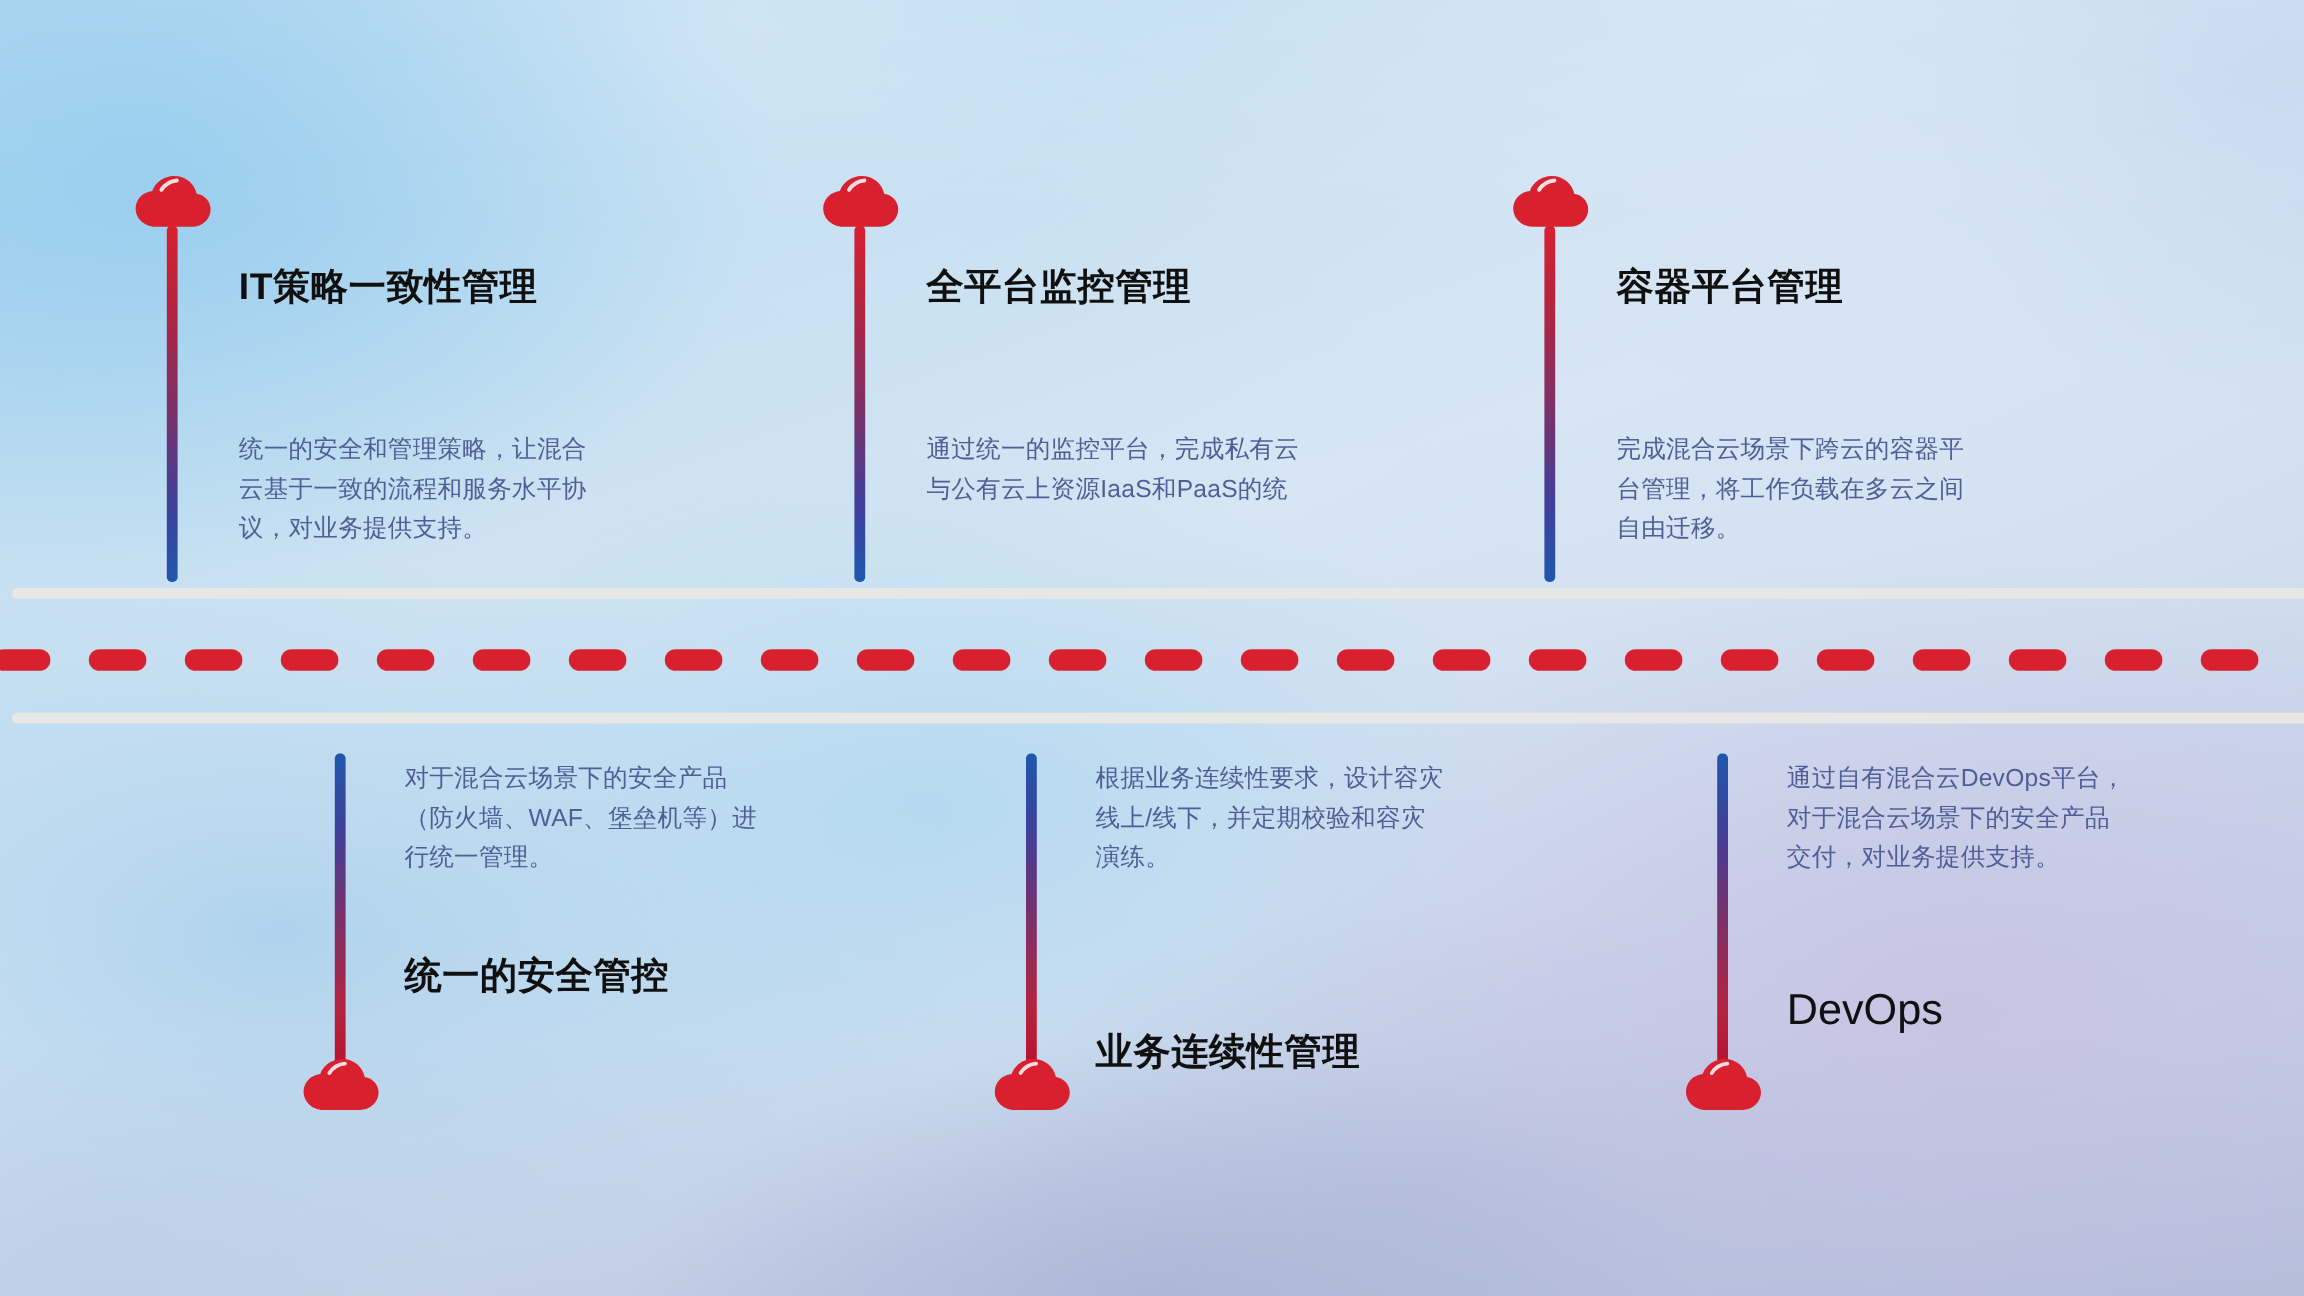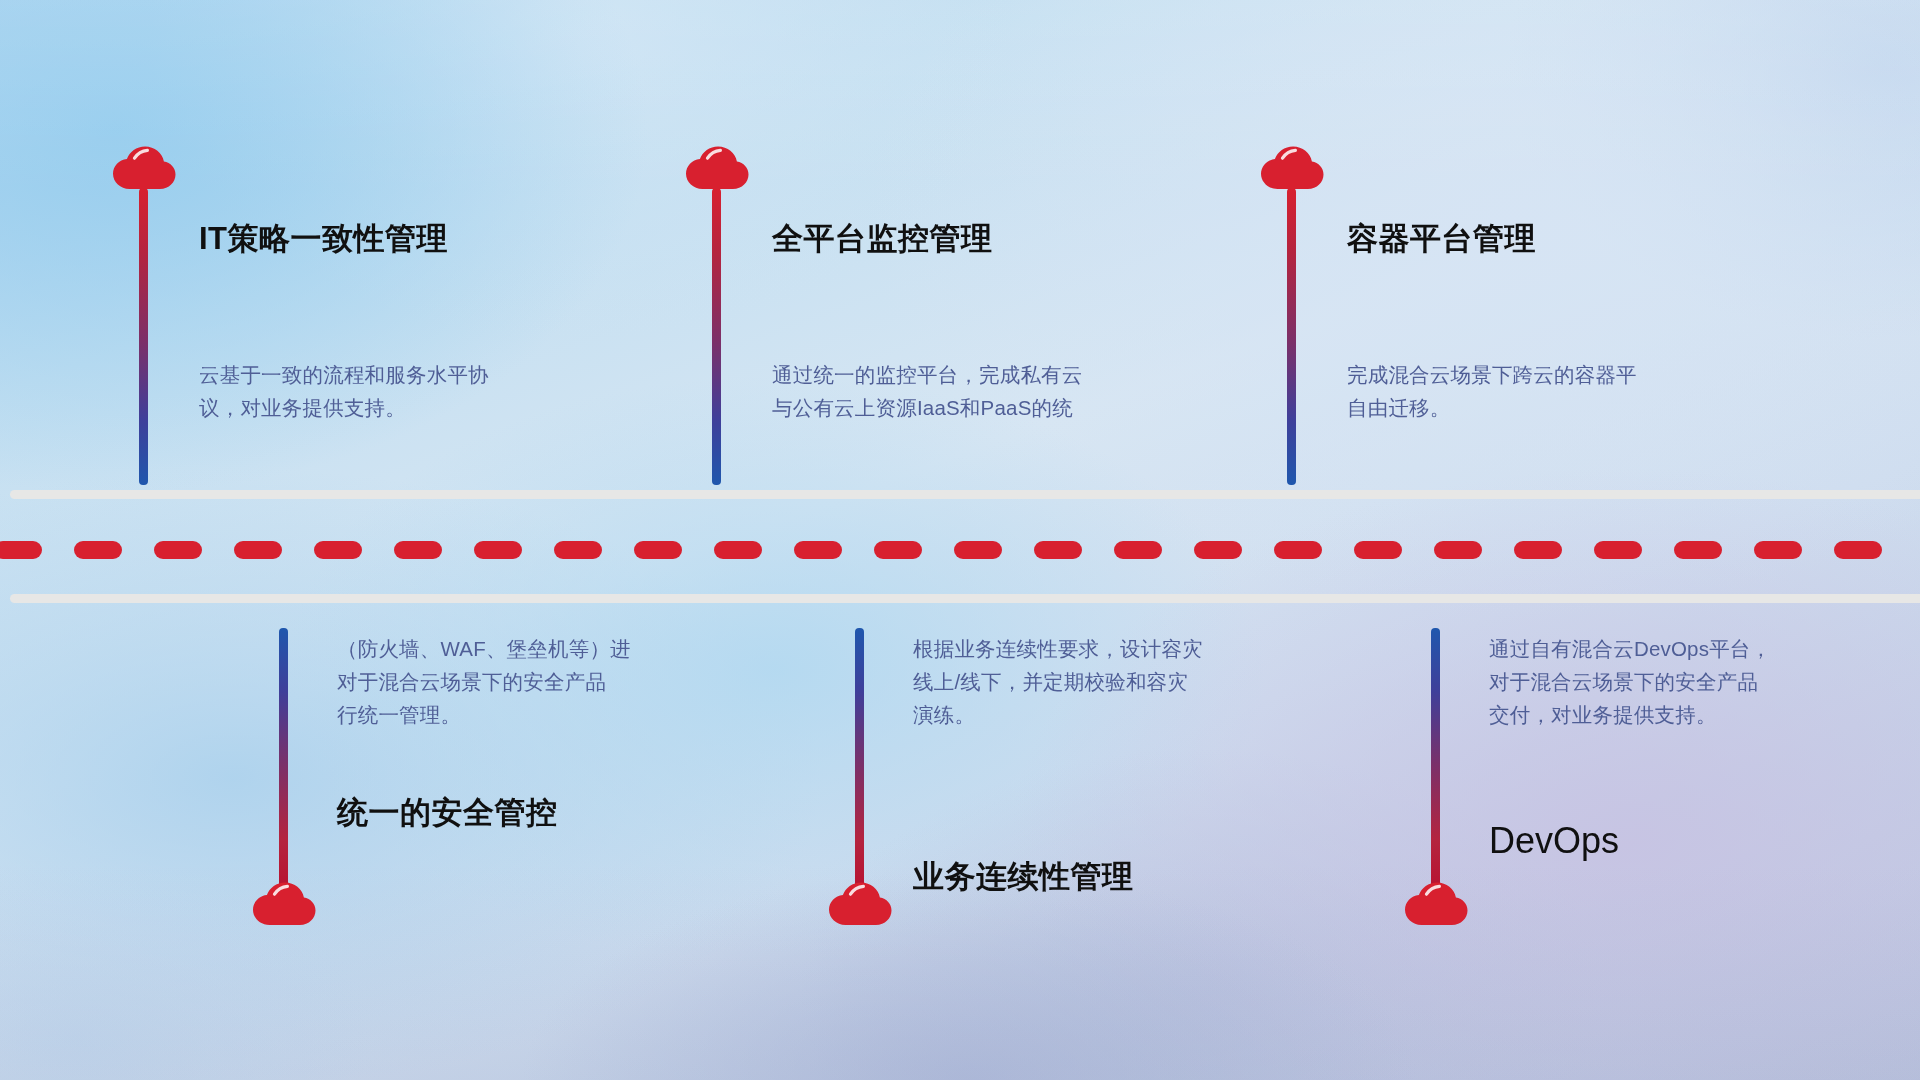--- a/index.html
+++ b/index.html
@@ -181,20 +181,21 @@
       <div class="item">
         <div class="stem down" style="left: 120px; top: 188px; height: 297px;"></div>
         <div class="cloud-pin" style="left: 92px; top: 142px;">
           <svg viewBox="0 0 66 48" xmlns="http://www.w3.org/2000/svg">
             <path d="M18.5 47C9.4 47 2 40.2 2 31.8c0-7.6 6-13.9 13.9-14.7C18.4 9.9 25.6 4.6 34.1 4.6c9.4 0 17.2 6.4 18.8 14.9 6.7 1 11.6 6.5 11.6 13 0 7.5-6.4 14.5-15.7 14.5z" fill="#d8202f"></path>
             <path d="M23.5 16.2c3.0-4.6 7.6-7.4 12.9-7.8" fill="none" stroke="#ffffff" stroke-opacity="0.85" stroke-width="3.2" stroke-linecap="round"></path>
           </svg>
         </div>
         <div class="item-title" style="left: 180px; top: 218px;">IT策略一致性管理</div>
         <div class="item-desc" style="left: 180px; top: 358px;">
+          <span class="ln">统一的安全和管理策略，让混合</span>
           <span class="ln">云基于一致的流程和服务水平协</span>
           <span class="ln">议，对业务提供支持。</span>
         </div>
       </div>
       <div class="item">
         <div class="stem down" style="left: 693px; top: 188px; height: 297px;"></div>
         <div class="cloud-pin" style="left: 665px; top: 142px;">
           <svg viewBox="0 0 66 48" xmlns="http://www.w3.org/2000/svg">
             <path d="M18.5 47C9.4 47 2 40.2 2 31.8c0-7.6 6-13.9 13.9-14.7C18.4 9.9 25.6 4.6 34.1 4.6c9.4 0 17.2 6.4 18.8 14.9 6.7 1 11.6 6.5 11.6 13 0 7.5-6.4 14.5-15.7 14.5z" fill="#d8202f"></path>
             <path d="M23.5 16.2c3.0-4.6 7.6-7.4 12.9-7.8" fill="none" stroke="#ffffff" stroke-opacity="0.85" stroke-width="3.2" stroke-linecap="round"></path>
@@ -210,35 +211,36 @@
         <div class="stem down" style="left: 1268px; top: 188px; height: 297px;"></div>
         <div class="cloud-pin" style="left: 1240px; top: 142px;">
           <svg viewBox="0 0 66 48" xmlns="http://www.w3.org/2000/svg">
             <path d="M18.5 47C9.4 47 2 40.2 2 31.8c0-7.6 6-13.9 13.9-14.7C18.4 9.9 25.6 4.6 34.1 4.6c9.4 0 17.2 6.4 18.8 14.9 6.7 1 11.6 6.5 11.6 13 0 7.5-6.4 14.5-15.7 14.5z" fill="#d8202f"></path>
             <path d="M23.5 16.2c3.0-4.6 7.6-7.4 12.9-7.8" fill="none" stroke="#ffffff" stroke-opacity="0.85" stroke-width="3.2" stroke-linecap="round"></path>
           </svg>
         </div>
         <div class="item-title" style="left: 1328px; top: 218px;">容器平台管理</div>
         <div class="item-desc" style="left: 1328px; top: 358px;">
           <span class="ln">完成混合云场景下跨云的容器平</span>
+          <span class="ln">台管理，将工作负载在多云之间</span>
           <span class="ln">自由迁移。</span>
         </div>
       </div>
       <div class="item">
         <div class="stem up" style="left: 260px; top: 628px; height: 264px;"></div>
         <div class="cloud-pin" style="left: 232px; top: 878px;">
           <svg viewBox="0 0 66 48" xmlns="http://www.w3.org/2000/svg">
             <path d="M18.5 47C9.4 47 2 40.2 2 31.8c0-7.6 6-13.9 13.9-14.7C18.4 9.9 25.6 4.6 34.1 4.6c9.4 0 17.2 6.4 18.8 14.9 6.7 1 11.6 6.5 11.6 13 0 7.5-6.4 14.5-15.7 14.5z" fill="#d8202f"></path>
             <path d="M23.5 16.2c3.0-4.6 7.6-7.4 12.9-7.8" fill="none" stroke="#ffffff" stroke-opacity="0.85" stroke-width="3.2" stroke-linecap="round"></path>
           </svg>
         </div>
         <div class="item-title" style="left: 318px; top: 792px;">统一的安全管控</div>
         <div class="item-desc" style="left: 318px; top: 632px;">
+          <span class="ln">对于混合云场景下的安全产品</span>
           <span class="ln">（防火墙、WAF、堡垒机等）进</span>
-          <span class="ln">对于混合云场景下的安全产品</span>
           <span class="ln">行统一管理。</span>
         </div>
       </div>
       <div class="item">
         <div class="stem up" style="left: 836px; top: 628px; height: 264px;"></div>
         <div class="cloud-pin" style="left: 808px; top: 878px;">
           <svg viewBox="0 0 66 48" xmlns="http://www.w3.org/2000/svg">
             <path d="M18.5 47C9.4 47 2 40.2 2 31.8c0-7.6 6-13.9 13.9-14.7C18.4 9.9 25.6 4.6 34.1 4.6c9.4 0 17.2 6.4 18.8 14.9 6.7 1 11.6 6.5 11.6 13 0 7.5-6.4 14.5-15.7 14.5z" fill="#d8202f"></path>
             <path d="M23.5 16.2c3.0-4.6 7.6-7.4 12.9-7.8" fill="none" stroke="#ffffff" stroke-opacity="0.85" stroke-width="3.2" stroke-linecap="round"></path>
           </svg>

